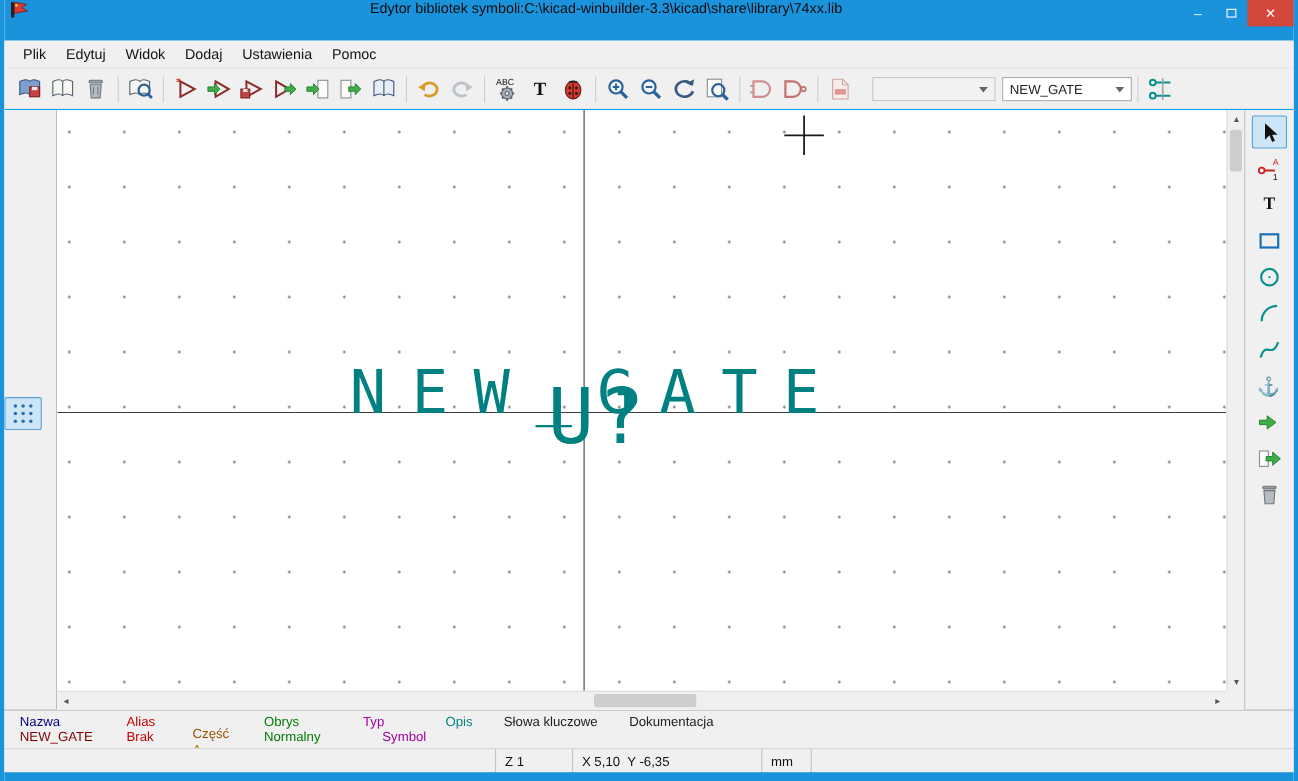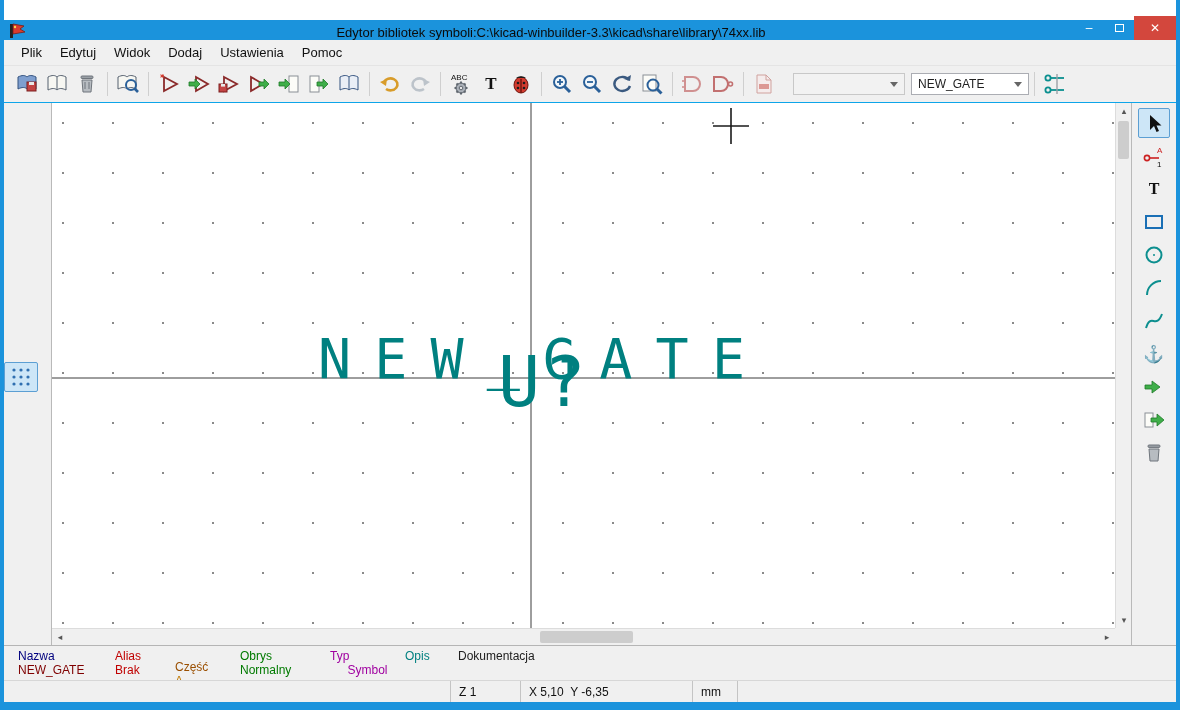--- a/index.html
+++ b/index.html
@@ -5,21 +5,21 @@
   :root{
     --accent:#1b93dc; --close:#d3473d; --symbol:#008080;
     --bar:#f0f0f0; --press-bg:#cde6f7; --press-bd:#5c9fd3;
   }
   *{box-sizing:border-box;margin:0;padding:0;}
   html,body{width:1180px;height:710px;overflow:hidden;background:#fff;
     font-family:"Liberation Sans",sans-serif;}
   .win{width:1180px;height:710px;display:flex;flex-direction:column;
     border-left:4px solid var(--accent);border-right:4px solid var(--accent);}
   
-  .titlebar{height:20px;background:var(--accent);display:flex;align-items:flex-end;flex:0 0 auto;margin-top:20px;}
+  .titlebar{height:37px;background:var(--accent);display:flex;align-items:flex-start;flex:0 0 auto;}
   .appicon{width:20px;height:18px;margin-left:4px;flex:0 0 auto;}
   .title{flex:1;text-align:center;font-size:13px;color:#0b0b0b;white-space:nowrap;
     overflow:hidden;text-overflow:ellipsis;}
   .winbtns{display:flex;height:24px;flex:0 0 auto;}
   .wb{border:none;background:transparent;color:#fff;width:30px;height:24px;font-size:12px;
     line-height:22px;text-align:center;cursor:default;font-family:"Liberation Sans",sans-serif;}
   .wb.max .maxbox{display:inline-block;width:9px;height:8px;border:1px solid #fff;}
   .wb.close{background:var(--close);width:42px;color:#fff;}
   
   .menubar{height:26px;background:var(--bar);display:flex;align-items:center;
@@ -464,20 +464,24 @@
       <span style="color: rgb(0, 122, 0);">Normalny</span>
     </div>
     <div class="sfield" style="width:75px;">
       <span style="color: rgb(160, 0, 160);">Typ</span>
       <span style="color: rgb(160, 0, 160); text-align: center;">Symbol</span>
     </div>
     <div class="sfield" style="width:53px;">
       <span style="color: rgb(0, 128, 128);">Opis</span>
       <span style="color: rgb(0, 128, 128);"></span>
     </div>
+    <div class="sfield" style="width:114px;">
+      <span style="color: rgb(32, 32, 32);">Słowa kluczowe</span>
+      <span style="color: rgb(32, 32, 32);"></span>
+    </div>
     <div class="sfield" style="width:130px;">
       <span style="color: rgb(32, 32, 32);">Dokumentacja</span>
       <span style="color: rgb(32, 32, 32);"></span>
     </div>
   </div>
 
   <div class="status2">
     <div class="cell first spacer2"></div>
     <div class="cell" style="width:70px;">Z 1</div>
     <div class="cell" style="width:172px;">X 5,10  Y -6,35</div>

